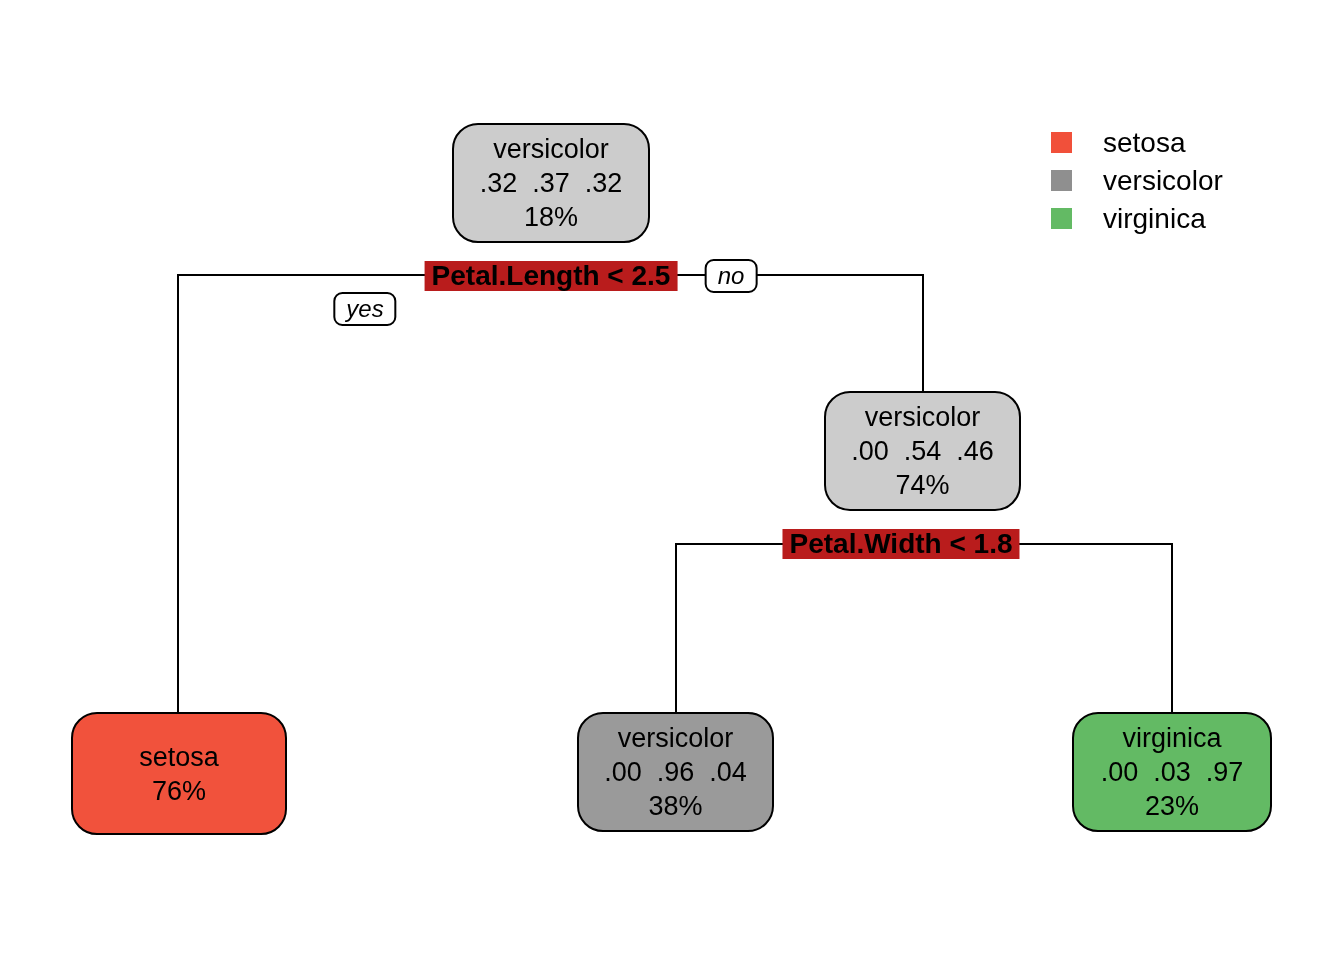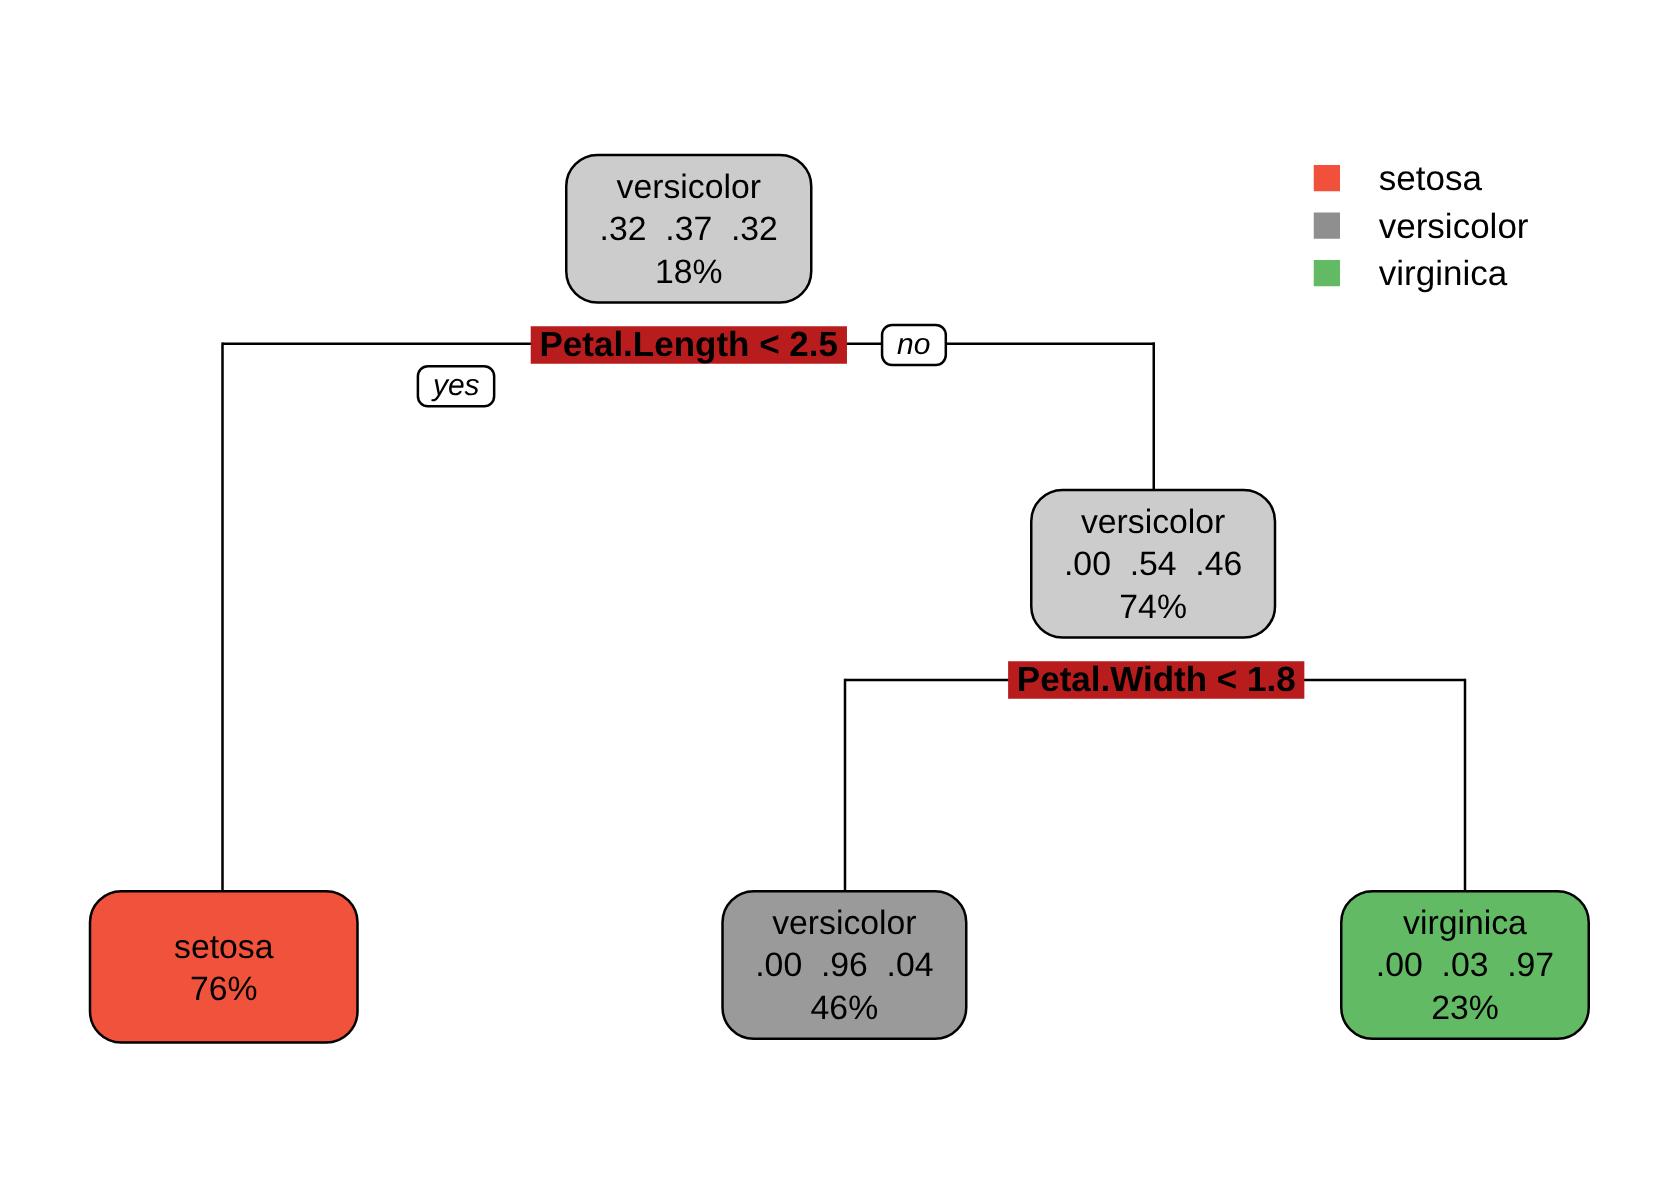--- a/index.html
+++ b/index.html
@@ -104,21 +104,21 @@
   <div class="vline" style="left:922px; top:274px; height:118px;"></div>
 
   <div class="hline" style="left:676px; top:543px; width:496px;"></div>
   <div class="vline" style="left:675px; top:543px; height:169px;"></div>
   <div class="vline" style="left:1171px; top:543px; height:169px;"></div>
 
   <div class="badge" style="left:365px; top:276px;margin-top:33px;">yes</div>
   <div class="split-label" style="left:551px; top:276px;">Petal.Length &lt; 2.5</div>
   <div class="badge" style="left:731px; top:276px;">no</div>
 
-  <div class="split-label" style="left:925px; top:544px;">Petal.Width &lt; 1.8</div>
+  <div class="split-label" style="left:901px; top:544px;">Petal.Width &lt; 1.8</div>
 
   <div class="node" style="left: 452px; top: 123px; width: 198px; height: 120px; background: rgb(204, 204, 204);">
     <div class="node-line">versicolor</div>
     <div class="node-line">.32  .37  .32</div>
     <div class="node-line">18%</div>
   </div>
 
   <div class="node" style="left: 824px; top: 391px; width: 197px; height: 120px; background: rgb(204, 204, 204);">
     <div class="node-line">versicolor</div>
     <div class="node-line">.00  .54  .46</div>
@@ -126,21 +126,21 @@
   </div>
 
   <div class="node" style="left: 71px; top: 712px; width: 216px; height: 123px; background: rgb(241, 82, 60);">
     <div class="node-line">setosa</div>
     <div class="node-line">76%</div>
   </div>
 
   <div class="node" style="left: 577px; top: 712px; width: 197px; height: 120px; background: rgb(154, 154, 154);">
     <div class="node-line">versicolor</div>
     <div class="node-line">.00  .96  .04</div>
-    <div class="node-line">46%</div>
+    <div class="node-line">38%</div>
   </div>
 
   <div class="node" style="left: 1072px; top: 712px; width: 200px; height: 120px; background: rgb(99, 186, 100);">
     <div class="node-line">virginica</div>
     <div class="node-line">.00  .03  .97</div>
     <div class="node-line">23%</div>
   </div>
 
   <div class="legend">
     <div class="legend-row">

